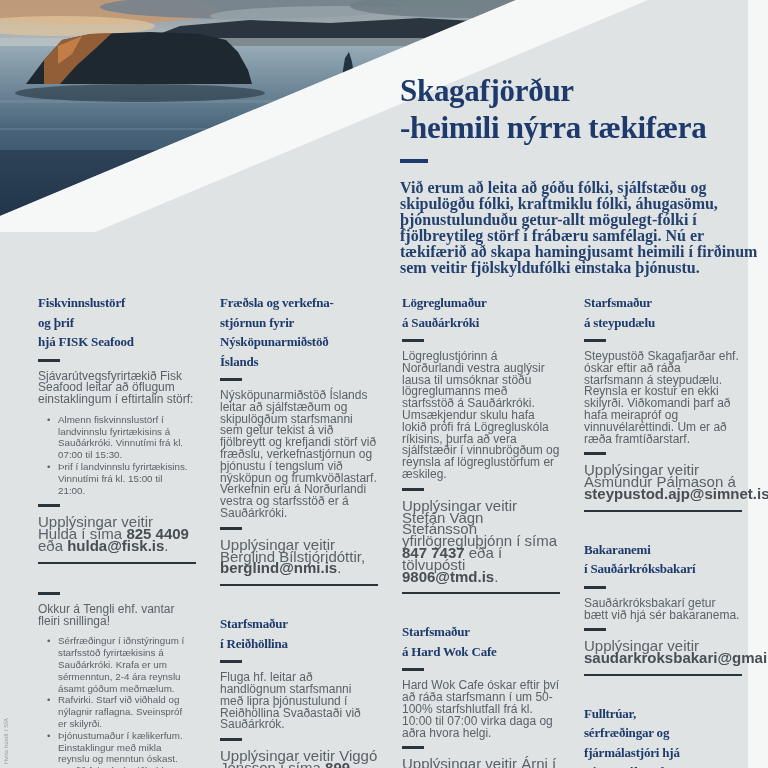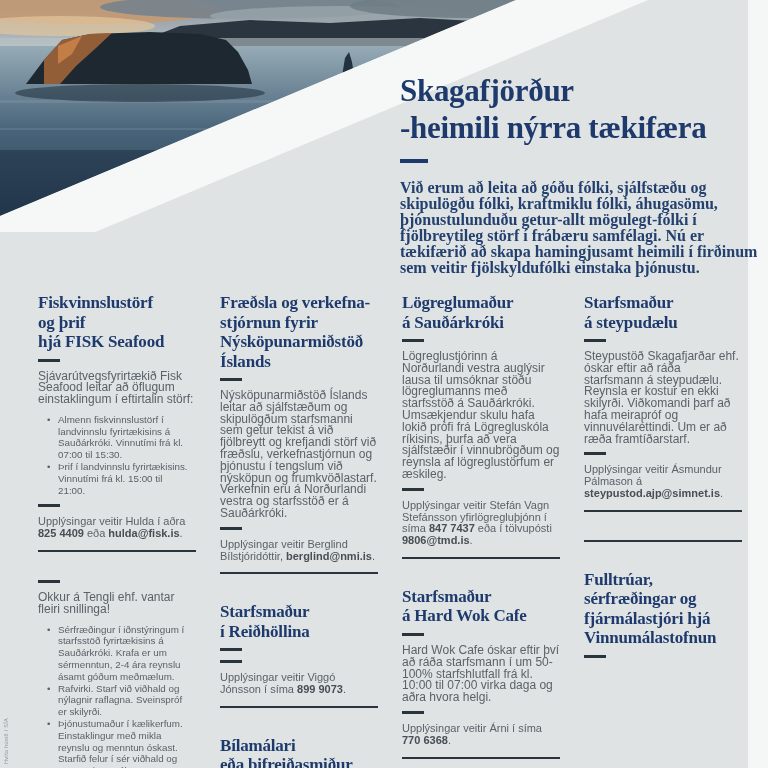--- a/index.html
+++ b/index.html
@@ -25,32 +25,32 @@
     font-size:16px;line-height:16px;color:#24406f;
   }
   
   .jobs{
     position:absolute;left:38px;top:293px;width:706px;
     display:grid;grid-template-columns:repeat(4,158px);column-gap:24px;
   }
   .col{min-width:0;}
   .job-title{
     margin:0;font-family:"Liberation Serif",serif;font-weight:bold;
-    font-size:17px;line-height:19.5px;color:#1e3a6c;
+    font-size:13px;line-height:19.5px;color:#1e3a6c;
     letter-spacing:-0.2px;white-space:pre-line;
   }
   .dash{width:22px;height:3px;background:#2a343d;margin:7px 0 9px 0;}
   .job-body p{margin:0;font-size:12px;line-height:11.8px;color:#5a6268;}
   .job-body ul{margin:8px;padding:0;list-style:none;}
   .job-body li{
     position:relative;padding-left:12px;
     font-size:9.8px;line-height:11.8px;color:#5a6268;
   }
   .job-body li::before{content:"\2022";position:absolute;left:1px;color:#5a6268;}
-  .contact{margin:0;font-size:11px;line-height:11.8px;color:#5a6268;}
+  .contact{margin:0;font-size:15px;line-height:11.8px;color:#5a6268;}
   .contact b{color:#474e54;}
   .rule{height:2px;background:#2a343d;margin:10px 0 28px 0;}
   
   .credit{
     position:absolute;left:3px;top:688px;height:76px;
     writing-mode:vertical-rl;transform:rotate(180deg);
     font-size:5.5px;letter-spacing:.3px;color:#8f979c;
   }
 </style>
 </head>
@@ -120,21 +120,21 @@
 hjá FISK Seafood</h3>
           <div class="dash"></div>
           <div class="job-body">
             <p>Sjávarútvegsfyrirtækið Fisk Seafood leitar að öflugum einstaklingum í eftirtalin störf:</p>
             <ul>
               <li>Almenn fiskvinnslustörf í landvinnslu fyrirtækisins á Sauðárkróki. Vinnutími frá kl. 07:00 til 15:30.</li>
               <li>Þrif í landvinnslu fyrirtækisins. Vinnutími frá kl. 15:00 til 21:00.</li>
             </ul>
           </div>
           <div class="dash"></div>
-          <p class="contact"><span>Upplýsingar veitir Hulda í aðra </span><b>825 4409</b><span> eða </span><b>hulda@fisk.is</b><span>.</span></p>
+          <p class="contact"><span>Upplýsingar veitir Hulda í síma </span><b>825 4409</b><span> eða </span><b>hulda@fisk.is</b><span>.</span></p>
         </div>
         <div class="rule"></div>
         <div class="job">
           <div class="dash"></div>
           <div class="job-body">
             <p>Okkur á Tengli ehf. vantar fleiri snillinga!</p>
             <ul>
               <li>Sérfræðingur í iðnstýringum í starfs­stöð fyrirtækisins á Sauðárkróki. Krafa er um sérmenntun, 2-4 ára reynslu ásamt góðum meðmælum.</li>
               <li>Rafvirki. Starf við viðhald og nýlagnir raflagna. Sveinspróf er skilyrði.</li>
               <li>Þjónustumaður í kælikerfum. Einstaklingur með mikla reynslu og menntun óskast. Starfið felur í sér viðhald og uppsetningu véla.</li>
@@ -153,20 +153,23 @@
             <p>Nýsköpunarmiðstöð Íslands leitar að sjálfstæðum og skipulögðum starfsmanni sem getur tekist á við fjölbreytt og krefjandi störf við fræðslu, verkefnastjórnun og þjónustu í tengslum við nýsköpun og frumkvöðlastarf. Verkefnin eru á Norðurlandi vestra og starfsstöð er á Sauðárkróki.</p>
           </div>
           <div class="dash"></div>
           <p class="contact"><span>Upplýsingar veitir Berglind Bílstjóri­dóttir, </span><b>berglind@nmi.is</b><span>.</span></p>
         </div>
         <div class="rule"></div>
         <div class="job">
           <h3 class="job-title">Starfsmaður
 í Reiðhöllina</h3>
           <div class="dash"></div>
+          <div class="job-body">
+            <p>Fluga hf. leitar að handlögnum starfsmanni með lipra þjónustulund í Reiðhöllina Svaðastaði við Sauðárkrók.</p>
+          </div>
           <div class="dash"></div>
           <p class="contact"><span>Upplýsingar veitir Viggó Jónsson í síma </span><b>899 9073</b><span>.</span></p>
         </div>
         <div class="rule"></div>
         <div class="job">
           <h3 class="job-title">Bílamálari
 eða bifreiðasmiður</h3>
         </div>
       </div>
       <div class="col">
@@ -204,20 +207,30 @@
           <h3 class="job-title">Starfsmaður
 á steypudælu</h3>
           <div class="dash"></div>
           <div class="job-body">
             <p>Steypustöð Skagafjarðar ehf. óskar eftir að ráða starfsmann á steypudælu. Reynsla er kostur en ekki skilyrði. Viðkomandi þarf að hafa meirapróf og vinnuvélaréttindi. Um er að ræða framtíðarstarf.</p>
           </div>
           <div class="dash"></div>
           <p class="contact"><span>Upplýsingar veitir Ásmundur Pálmason á </span><b>steypustod.ajp@simnet.is</b><span>.</span></p>
         </div>
         <div class="rule"></div>
+        <div class="job">
+          <h3 class="job-title">Bakaranemi
+í Sauðárkróksbakarí</h3>
+          <div class="dash"></div>
+          <div class="job-body">
+            <p>Sauðárkróksbakarí getur bætt við hjá sér bakaranema.</p>
+          </div>
+          <div class="dash"></div>
+          <p class="contact"><span>Upplýsingar veitir </span><b>saudarkroksbakari@gmail.com</b><span>.</span></p>
+        </div>
         <div class="rule"></div>
         <div class="job">
           <h3 class="job-title">Fulltrúar,
 sérfræðingar og
 fjármálastjóri hjá
 Vinnumálastofnun</h3>
           <div class="dash"></div>
         </div>
       </div>
     </div>

